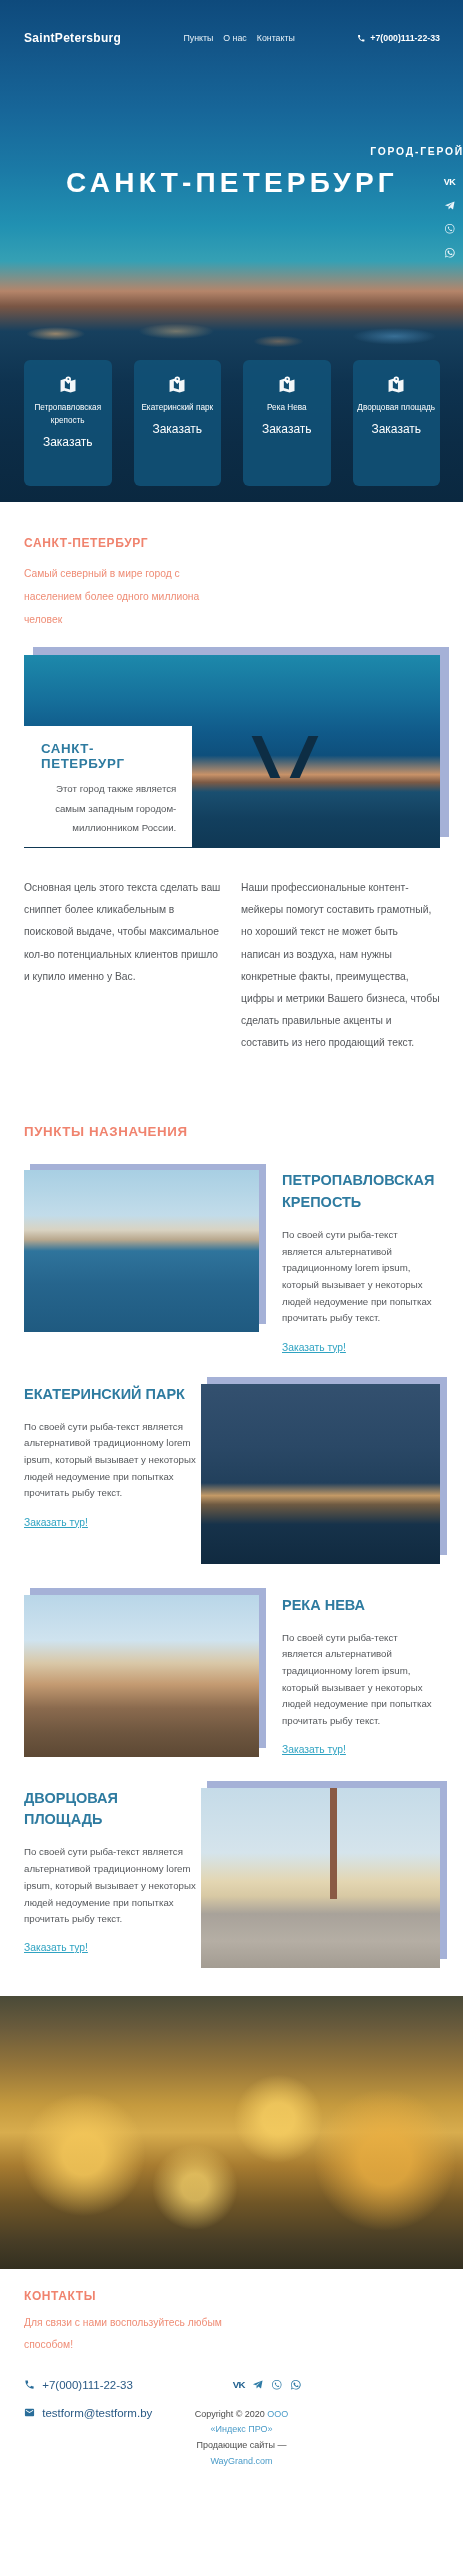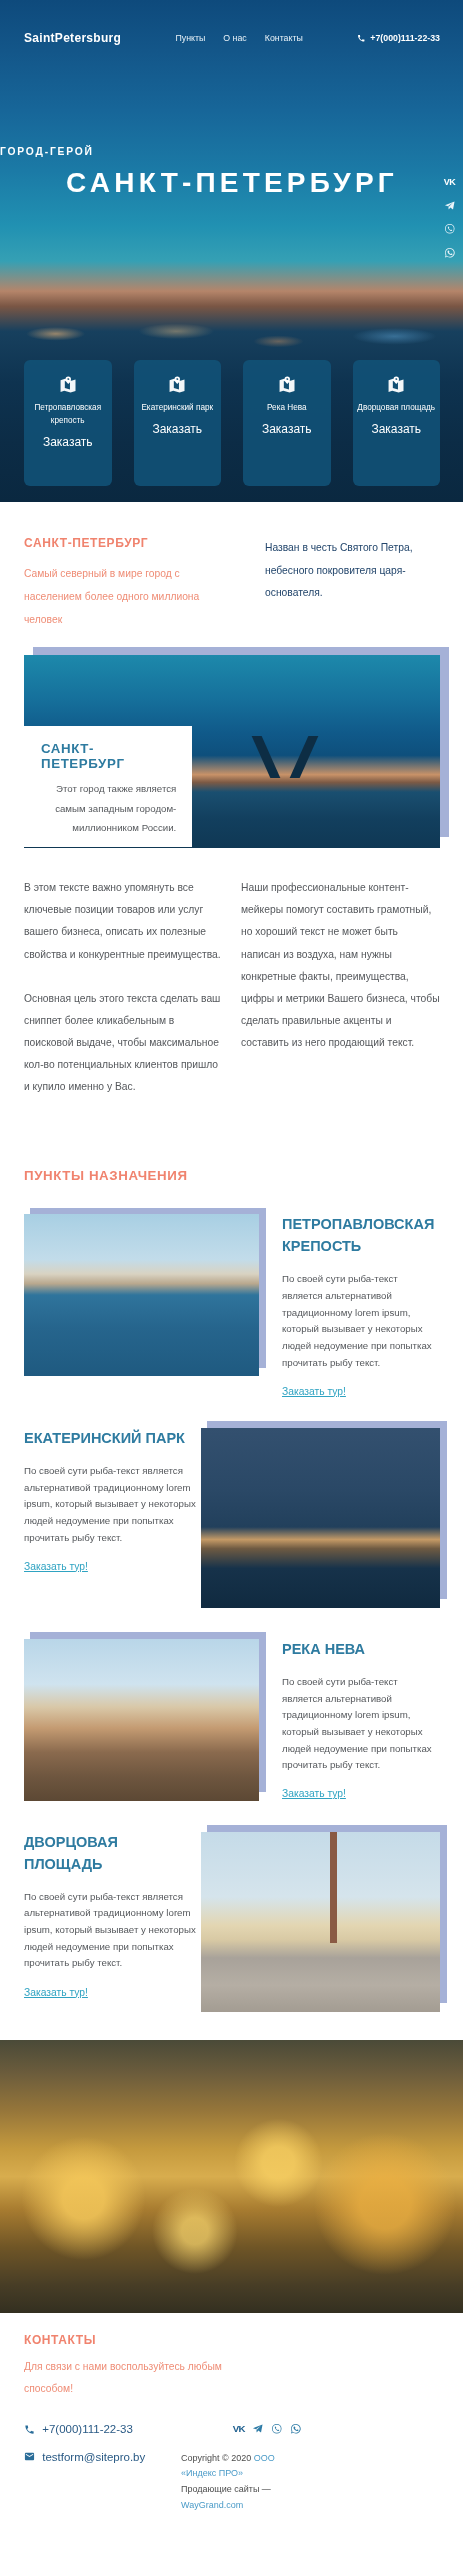--- a/index.html
+++ b/index.html
@@ -15,25 +15,25 @@
     position:relative; height:502px; overflow:hidden;
     background:
       radial-gradient(ellipse 42px 9.7px at 12% 66.5%, rgba(255,190,120,.55), transparent 70%),
       radial-gradient(ellipse 54px 11px at 38% 66%, rgba(255,200,130,.40), transparent 70%),
       radial-gradient(ellipse 60px 12px at 85% 67%, rgba(120,200,255,.35), transparent 70%),
       radial-gradient(ellipse 36px 8.5px at 60% 68%, rgba(255,170,100,.35), transparent 70%),
       linear-gradient(180deg,#0e4a7c 0%,#135689 10%,#176699 22%,#1b7aa6 34%,#2191b2 45%,#35a0b4 52%,#b5856a 58%,#7a5644 61%,#17405e 66%,#0e3350 76%,#0c2c46 88%,#0a2840 100%);
   }
   .topbar { display:flex; align-items:center; padding:31px 24px 0 24px;text-align:center; }
   .logo { color:#fff; font-size:12px; font-weight:700; letter-spacing:0.3px; }
-  .nav { flex:1; display:flex; justify-content:center; gap:18px; }
+  .nav { flex:1; display:flex; justify-content:center; gap:10px; }
   .nav a { color:#e8f2f8; font-size:8.8px; text-decoration:none; }
   .phone-top { display:flex; align-items:center; gap:4.8px; color:#fff; font-size:8.8px; font-weight:700; }
   .phone-top svg { width:8.5px; height:8.5px; fill:#fff; }
-  .hero-sub { margin-top:101px; text-align:left; color:#fff; font-size:10.3px; letter-spacing:1.8px; font-weight:600; }
+  .hero-sub { margin-top:101px; text-align:right; color:#fff; font-size:10.3px; letter-spacing:1.8px; font-weight:600; }
   .hero-title { margin-top:9.7px; text-align:center; color:#fff; font-size:28px; font-weight:700; letter-spacing:4.2px; }
   .hero-socials { position:absolute; top:176px; right:8.5px; display:flex; flex-direction:column; gap:11.5px; align-items:center; }
   .hero-socials .sicon { width:12px; height:12px; display:flex; align-items:center; justify-content:center; cursor:pointer; }
   .hero-socials svg { width:11.5px; height:11.5px; fill:#eaf4fa; }
   .hero-socials .vk-txt { color:#fff; font-weight:700; font-size:9px; letter-spacing:-0.6px; }
   .cards { position:absolute; top:360px; left:24px; right:24px; display:flex; gap:22px; }
   .hcard {
     flex:1; height:126px; border-radius:6px; background:rgba(17,82,119,.88);
     color:#fff; text-align:center; padding-top:15px; cursor:pointer;
   }
@@ -101,21 +101,21 @@
   .contact-rows { margin-top:23px; }
   .crow { display:flex; align-items:flex-start; }
   .crow + .crow { margin-top:15.7px; }
   .cleft { width:211px; display:flex; align-items:center; gap:7.2px; }
   .cleft svg { width:11px; height:11px; fill:#2a6d99; flex:none; }
   .cval { color:#2a5a85; font-size:11.5px; }
   .cright { width:66px; display:flex; justify-content:flex-end; gap:7.2px; align-items:center; }
   .cright .ficon { cursor:pointer; display:flex; }
   .cright svg { width:11.5px; height:11.5px; fill:#2e7ba6; }
   .cright .vk-txt { color:#1e5f8e; font-weight:700; font-size:9.7px; letter-spacing:-0.6px; }
-  .copyright { width:121px; margin-left:-54px; text-align:left; font-size:9px; color:#4d4d4d; line-height:1.75; }
+  .copyright { width:121px; margin-left:-54px; text-align:center; font-size:9px; color:#4d4d4d; line-height:1.75; }
   .copyright a { color:#4a9bc8; text-decoration:none; cursor:pointer; }
   a { cursor:pointer; }
 </style>
 </head>
 <body>
 
 <div class="hero">
   <div class="topbar">
     <div class="logo">SaintPetersburg</div>
     <div class="nav">
@@ -189,39 +189,37 @@
       <div class="hcard-btn">Заказать</div>
     </div>
   </div>
 </div>
 
 <div class="about">
   <div class="about-left">
     <h2 class="h-orange">САНКТ-ПЕТЕРБУРГ</h2>
     <div class="lead">Самый северный в мире город с населением более одного миллиона человек</div>
   </div>
-  <div class="about-right">Назван в честь Святого Петра, небесного покровителя царя-основателя.</div>
 </div>
 
 <div class="photo-panel">
   <div class="panel-frame"></div>
   <div class="panel-photo">
     <div class="bld"></div>
     <div class="bridge-leaf leaf-l"></div>
     <div class="bridge-leaf leaf-r"></div>
   </div>
   <div class="panel-card">
     <h3>САНКТ-ПЕТЕРБУРГ</h3>
     <p>Этот город также является самым западным городом-миллионником России.</p>
   </div>
 </div>
 
 <div class="body-cols">
   <div class="bcol">
-    <p>В этом тексте важно упомянуть все ключевые позиции товаров или услуг вашего бизнеса, описать их полезные свойства и конкурентные преимущества.</p>
     <p>Основная цель этого текста сделать ваш сниппет более кликабельным в поисковой выдаче, чтобы максимальное кол-во потенциальных клиентов пришло и купило именно у Вас.</p>
   </div>
   <div class="bcol">
     <p>Наши профессиональные контент-мейкеры помогут составить грамотный, но хороший текст не может быть написан из воздуха, нам нужны конкретные факты, преимущества, цифры и метрики Вашего бизнеса, чтобы сделать правильные акценты и составить из него продающий текст.</p>
   </div>
 </div>
 
 <div class="dest-head">
   <h2 class="h-orange">ПУНКТЫ НАЗНАЧЕНИЯ</h2>
 </div>
@@ -308,21 +306,21 @@
             </svg>
         </span>
       </div>
     </div>
 
     <div class="crow">
       <div class="cleft">
         <svg viewBox="0 0 24 24">
             <path d="M20 4H4a2 2 0 00-2 2v12a2 2 0 002 2h16a2 2 0 002-2V6a2 2 0 00-2-2zm0 4l-8 5-8-5V6l8 5 8-5v2z"></path>
           </svg>
-        <span class="cval">testform@sitepro.by</span>
+        <span class="cval">testform@testform.by</span>
       </div>
       <div class="copyright">
         <span>Copyright © 2020 </span><a>ООО «Индекс ПРО»</a><br>
         <span>Продающие сайты — </span><br>
         <a>WayGrand.com</a>
       </div>
     </div>
   </div>
 </div>
 

